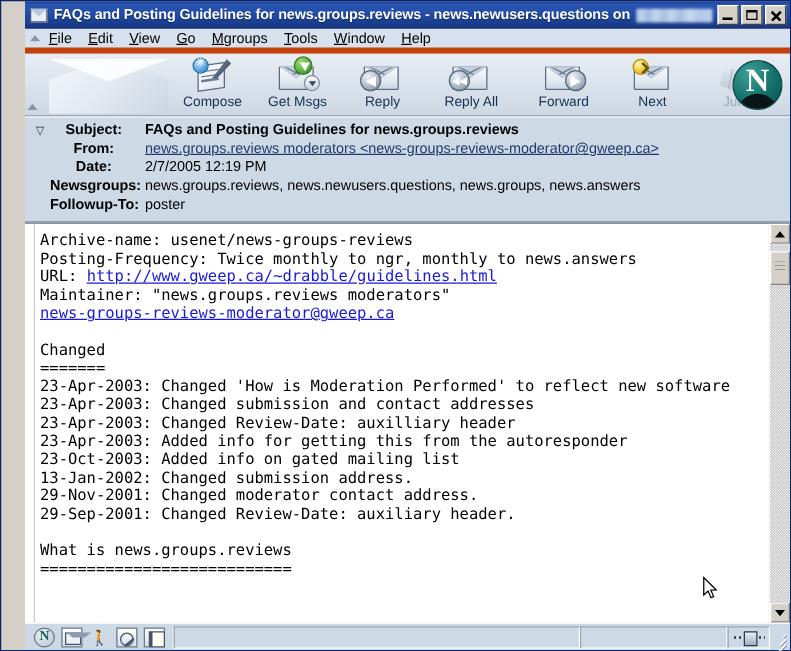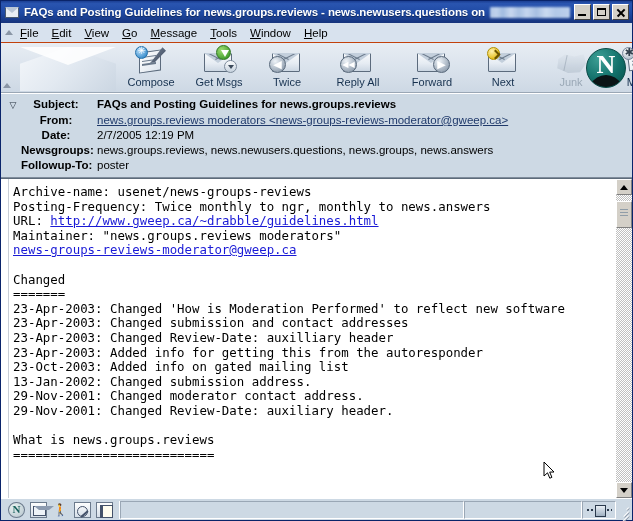--- a/index.html
+++ b/index.html
@@ -8,20 +8,21 @@
     overflow: hidden;
     font-family: "Liberation Sans", sans-serif;
     background: #d4d0c8;
   }
   .window {
     width: 633px; height: 521px;
     display: flex; flex-direction: column;
     background: #d4d0c8;
     border: 1px solid #0a246a;
     position: relative;
+    padding-left: 19px;
   }
 
   
   .titlebar {
     height: 22px;
     flex: 0 0 22px;
     background: linear-gradient(to bottom, #1b3f93 0%, #2a55b0 12%, #1e49a4 55%, #17347c 100%);
     display: flex; align-items: center;
     padding: 0 2px 0 3px;
     position: relative;
@@ -91,21 +92,21 @@
     content: ""; position: absolute; left: 3px; top: 7px;
     width: 10px; height: 1.6px; background: #000;
   }
   .winbtn .g-close::before { transform: rotate(45deg); }
   .winbtn .g-close::after  { transform: rotate(-45deg); }
 
   
   .menubar {
     height: 20px; flex: 0 0 20px;
     background: #d8e2ee;
-    border-bottom: 1px solid #c2410c;
+    border-bottom: 5px solid #c2410c;
     display: flex; align-items: center;
     padding-left: 2px;
   }
   .grip {
     width: 11px; height: 100%;
     display: flex; align-items: center; justify-content: center;
     flex: 0 0 11px;
   }
   .grip .tri {
     width: 0; height: 0;
@@ -601,21 +602,21 @@
   </div>
 
   <div class="menubar">
     <div class="grip">
         <span class="tri"></span>
       </div>
     <div class="menu-item"><u>F</u><span>ile</span></div>
     <div class="menu-item"><u>E</u><span>dit</span></div>
     <div class="menu-item"><u>V</u><span>iew</span></div>
     <div class="menu-item"><u>G</u><span>o</span></div>
-    <div class="menu-item"><u>M</u><span>essage</span></div>
+    <div class="menu-item"><u>M</u><span>groups</span></div>
     <div class="menu-item"><u>T</u><span>ools</span></div>
     <div class="menu-item"><u>W</u><span>indow</span></div>
     <div class="menu-item"><u>H</u><span>elp</span></div>
   </div>
 
   <div class="toolbar">
     <div class="tb-grip">
         <span class="tri" style="width:0;height:0;border-left:4px solid transparent;border-right:4px solid transparent;border-bottom:5px solid #8a96a6;"></span>
       </div>
 
@@ -651,21 +652,21 @@
         <span class="lbl">Get Msgs</span>
       </div>
 
       <div class="tbtn">
         <div class="ico">
           <div class="env-base"></div>
             <div class="env-flap"></div>
             <div class="env-slant"></div>
           <div class="arrow-circle">◀</div>
         </div>
-        <span class="lbl">Twice</span>
+        <span class="lbl">Reply</span>
       </div>
 
       <div class="tbtn wide">
         <div class="ico">
           <div class="env-base"></div>
             <div class="env-flap"></div>
             <div class="env-slant"></div>
           <div class="arrow-circle" style="font-size:8px;">◀◀</div>
         </div>
         <span class="lbl">Reply All</span>
@@ -767,21 +768,21 @@
 <span></span>
 <span>Changed</span>
 <span>=======</span>
 <span>23-Apr-2003: Changed 'How is Moderation Performed' to reflect new software</span>
 <span>23-Apr-2003: Changed submission and contact addresses</span>
 <span>23-Apr-2003: Changed Review-Date: auxilliary header</span>
 <span>23-Apr-2003: Added info for getting this from the autoresponder</span>
 <span>23-Oct-2003: Added info on gated mailing list</span>
 <span>13-Jan-2002: Changed submission address.</span>
 <span>29-Nov-2001: Changed moderator contact address.</span>
-<span>29-Nov-2001: Changed Review-Date: auxiliary header.</span>
+<span>29-Sep-2001: Changed Review-Date: auxiliary header.</span>
 <span></span>
 <span>What is news.groups.reviews</span>
 <span>===========================</span></div>
 
     <div class="vscroll">
       <div class="sb-btn">
           <span class="ar up"></span>
         </div>
       <div class="sb-track">
         <div class="sb-thumb" style="top: 2%;"></div>

